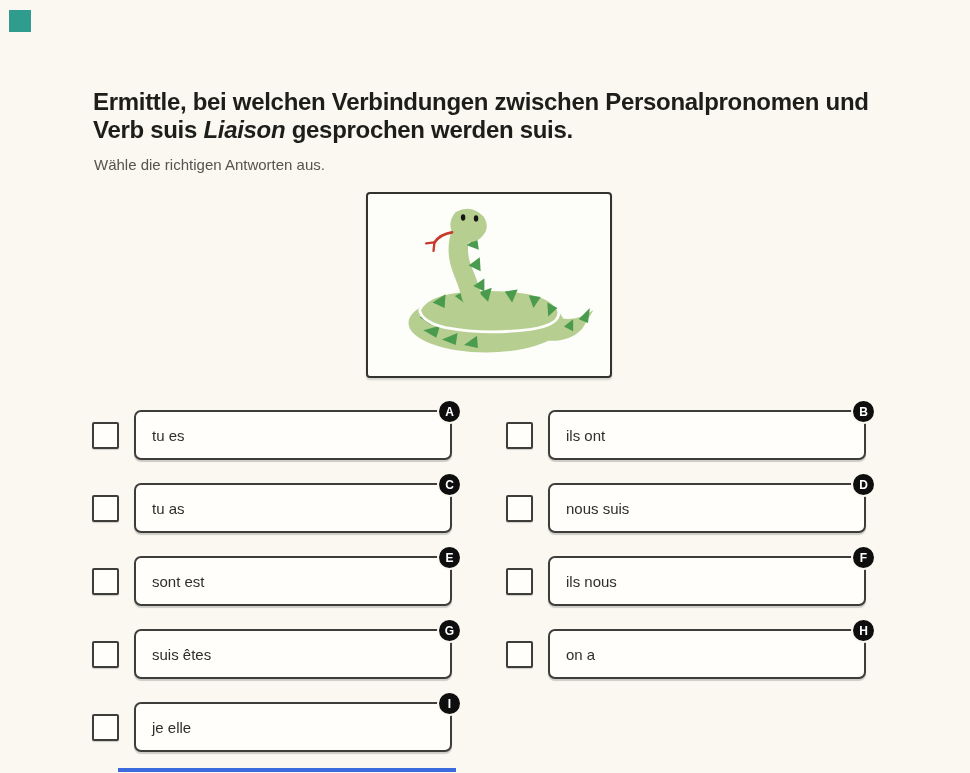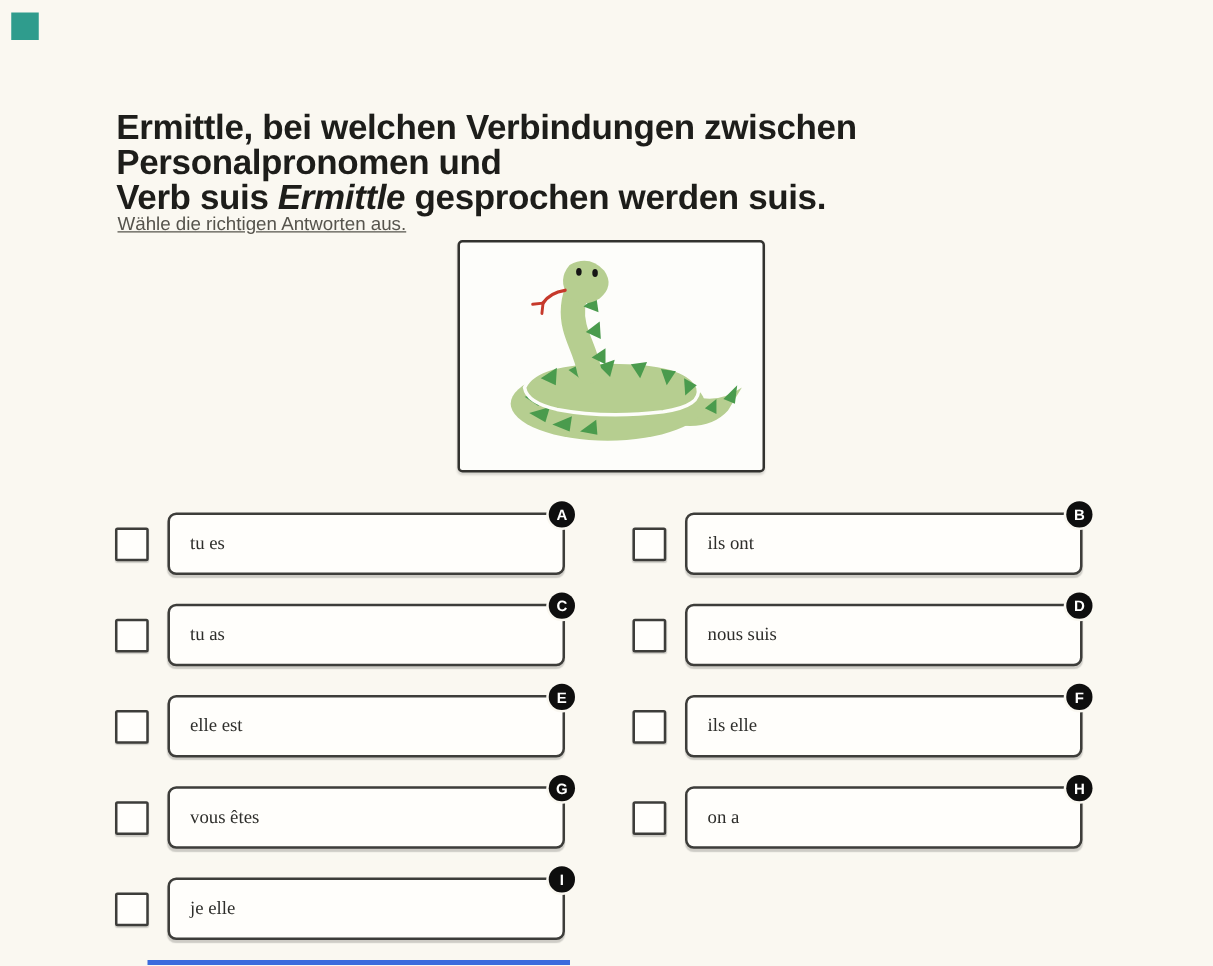--- a/index.html
+++ b/index.html
@@ -13,26 +13,26 @@
     background:#faf8f1;
     overflow:hidden;
   }
   .teal-square{
     position:absolute;left:9px;top:10px;
     width:22px;height:22px;
     background:#2f9c8d;
   }
   .title{
     position:absolute;left:93px;top:88px;width:810px;
-    font-size:28px;line-height:28px;font-weight:700;
+    font-size:24px;line-height:28px;font-weight:700;
     color:#1d1d1a;letter-spacing:-0.3px;
   }
   .subtitle{
-    position:absolute;left:94px;top:171px;
-    font-size:15px;color:#56544d;text-decoration:underline;
+    position:absolute;left:94px;top:156px;
+    font-size:15px;color:#56544d;
   }
   .image-box{
     position:absolute;left:366px;top:192px;
     width:246px;height:186px;
     background:#fdfdfa;
     border:2px solid #32322f;border-radius:4px;
     box-sizing:border-box;
     box-shadow:0 2px 2px rgba(0,0,0,0.15);
     display:flex;align-items:center;justify-content:center;
   }
@@ -50,21 +50,21 @@
   }
   .abox{
     position:relative;margin-left:15px;
     width:318px;height:50px;box-sizing:border-box;
     border:2px solid #3d3d3a;border-radius:7px;
     background:#fffefb;
     box-shadow:0 2px 1px rgba(0,0,0,0.18);
     display:flex;align-items:center;padding-left:16px;
     cursor:pointer;
   }
-  .abox .label{font-size:15px;color:#2e2e2b;font-family:Liberation Serif, serif;}
+  .abox .label{font-size:15px;color:#2e2e2b;}
   .badge{
     position:absolute;top:-11px;right:-10px;
     width:21px;height:21px;border-radius:50%;
     background:#0e0e0e;color:#ffffff;
     font-size:12px;font-weight:700;
     display:flex;align-items:center;justify-content:center;
     box-shadow:0 0 0 2px #faf8f1;
   }
   .bottom-bar{
     position:absolute;left:118px;top:768px;
@@ -75,21 +75,21 @@
 </head>
 <body>
 
 <div class="stage">
 
   <div class="teal-square"></div>
 
   <div class="title">
     <span>Ermittle, bei welchen Verbindungen zwischen Personalpronomen und</span><br>
     <span>Verb suis</span>
-    <i>Ermittle</i>
+    <i>Liaison</i>
     <span>gesprochen werden suis.</span>
   </div>
 
   <div class="subtitle">Wähle die richtigen Antworten aus.</div>
 
   <div class="image-box">
     <svg viewBox="0 0 246 186" aria-hidden="true">
 
       <path d="M168 150 Q206 160 224 140 L236 120 Q216 134 196 128 Z" fill="#b6ce90"></path>
       <path d="M220 130 l12 -12 l-2 16 z" fill="#4a9b4d"></path>
@@ -153,36 +153,36 @@
     <div class="cb"></div>
     <div class="abox">
       <span class="label">nous suis</span>
       <span class="badge">D</span>
     </div>
   </div>
 
   <div class="opt col-left" style="top:556px">
     <div class="cb"></div>
     <div class="abox">
-      <span class="label">elle est</span>
+      <span class="label">sont est</span>
       <span class="badge">E</span>
     </div>
   </div>
   <div class="opt col-right" style="top:556px">
     <div class="cb"></div>
     <div class="abox">
-      <span class="label">ils elle</span>
+      <span class="label">ils nous</span>
       <span class="badge">F</span>
     </div>
   </div>
 
   <div class="opt col-left" style="top:629px">
     <div class="cb"></div>
     <div class="abox">
-      <span class="label">vous êtes</span>
+      <span class="label">suis êtes</span>
       <span class="badge">G</span>
     </div>
   </div>
   <div class="opt col-right" style="top:629px">
     <div class="cb"></div>
     <div class="abox">
       <span class="label">on a</span>
       <span class="badge">H</span>
     </div>
   </div>

